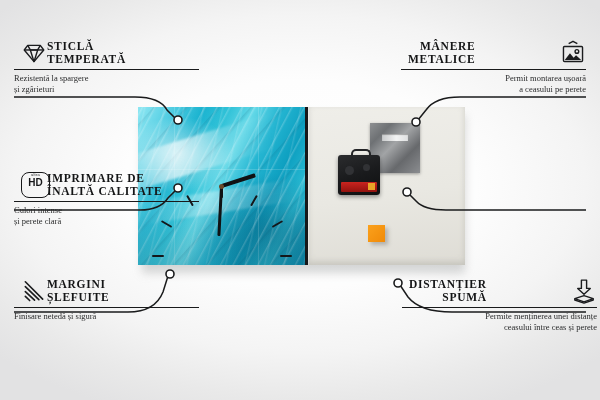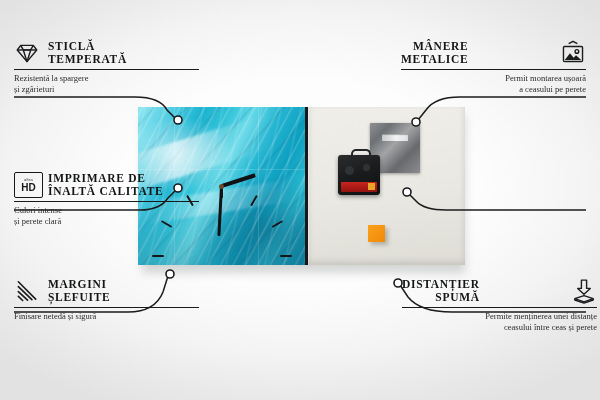--- a/index.html
+++ b/index.html
@@ -271,21 +271,21 @@
   .callout {
     position: absolute;
     width: 185px;
   }
   .callout.left  { text-align: left; }
   .callout.right { text-align: right; }
 
   .head-row {
     display: flex;
     align-items: center;
-    gap: 8px;
+    margin-left: 7px;
   }
   .callout.right .head-row { justify-content: space-between; }
 
   .c-icon {
     flex: 0 0 auto;
     width: 26px;
     height: 26px;
     color: #1b1c1e;
   }
   .c-icon svg { display: block; width: 26px; height: 26px; }
@@ -312,25 +312,25 @@
     line-height: 10.5px;
     color: #2a2b2c;
     white-space: pre-line;
   }
 
   
   .hd-badge {
     width: 27px;
     height: 24px;
     border: 1.4px solid #17181a;
-    border-radius: 2px;
+    border-radius: 8px;
     display: flex;
     flex-direction: column;
     align-items: center;
-    justify-content: center;
+    justify-content: flex-start;
     line-height: 1;
     font-family: "Liberation Sans", sans-serif;
   }
   .hd-badge .u {
     font-size: 4px;
     letter-spacing: 0.2px;
     color: #17181a;
     margin-bottom: 1px;
   }
   .hd-badge .d {

